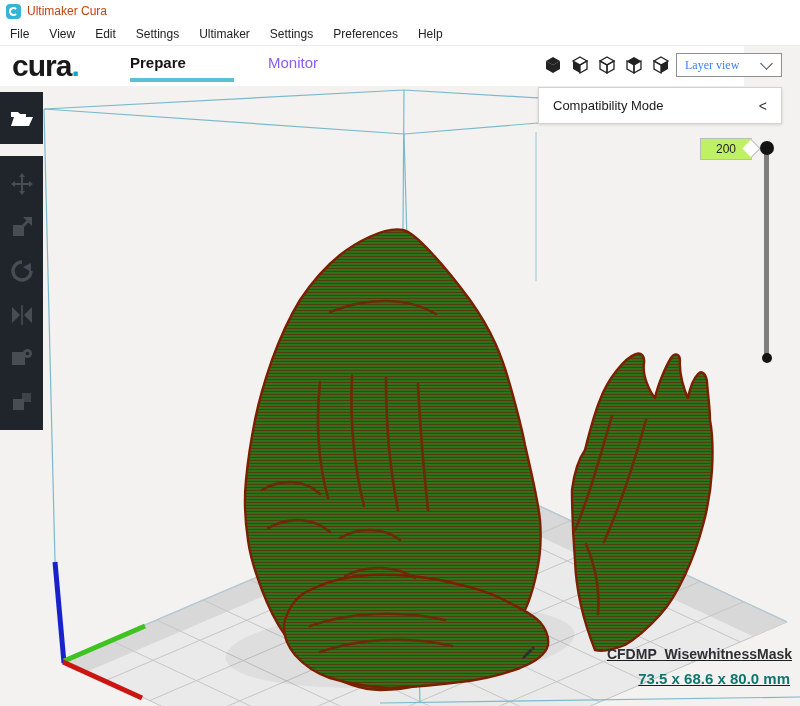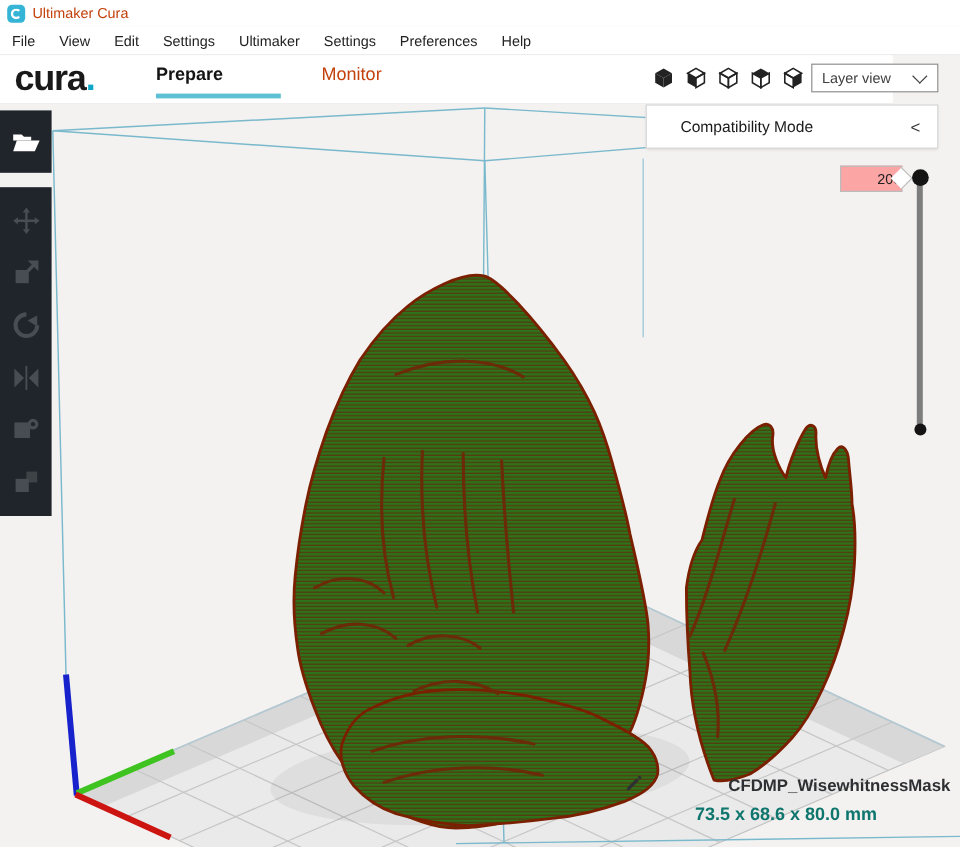--- a/index.html
+++ b/index.html
@@ -15,45 +15,45 @@
   .title-text{font-size:12px;color:#c2410c;}
   .menu-bar{position:absolute;left:0;top:22px;width:800px;height:23px;background:#ffffff;display:flex;align-items:center;border-bottom:1px solid #ececec;}
   .menu-item{font-size:12px;color:#222;padding:0 10px;cursor:default;}
   
   .main-header{position:absolute;left:0;top:46px;width:744px;height:40px;background:#ffffff;border-bottom:1px solid #dedede;}
   .logo{position:absolute;left:12px;top:3px;font-size:30px;font-weight:800;letter-spacing:-1px;color:#191919;}
   .logo .dot{color:#0ba8c8;}
   .tab{position:absolute;top:8px;font-size:15px;text-align:left;cursor:pointer;}
   .tab-prepare{left:130px;width:104px;color:#141414;font-weight:600;}
   .tab-prepare .underline{position:absolute;left:0;right:0;bottom:-11px;height:4px;background:#5cc1d4;}
-  .tab-monitor{left:268px;width:90px;color:#c2410c;}
+  .tab-monitor{left:268px;width:90px;color:#8b5cf6;}
   .view-icons{position:absolute;left:543px;top:9px;display:flex;gap:7px;}
   .view-icon{width:20px;height:20px;cursor:pointer;}
   .dropdown{position:absolute;left:676px;top:7px;width:106px;height:24px;border:1px solid #8f8f8f;background:#fff;display:flex;align-items:center;box-sizing:border-box;cursor:pointer;}
-  .dropdown .val{font-size:12px;color:#404040;padding-left:8px;flex:1;}
+  .dropdown .val{font-size:12px;color:#3b82f6;padding-left:8px;flex:1;font-family:Liberation Serif, serif;}
   .dropdown .chev{width:8px;height:8px;border-right:1.6px solid #444;border-bottom:1.6px solid #444;transform:rotate(45deg);margin:-4px 10px 0 0;}
   
   .tool-open{position:absolute;left:0;top:92px;width:43px;height:52px;background:#20252b;display:flex;align-items:center;justify-content:center;cursor:pointer;}
   .tool-panel{position:absolute;left:0;top:156px;width:43px;height:274px;background:#20252b;display:flex;flex-direction:column;align-items:center;justify-content:space-around;padding:6px 0;box-sizing:border-box;}
   .tool-btn{width:30px;height:30px;display:flex;align-items:center;justify-content:center;cursor:pointer;}
   
   .viewport{position:absolute;left:0;top:86px;width:800px;height:620px;background:#f3f2f1;}
   .viewport svg{position:absolute;left:0;top:0;}
   
   .compat{position:absolute;left:538px;top:1px;width:244px;height:37px;background:#fff;border:1px solid #d2d2d2;box-shadow:0 1px 3px rgba(0,0,0,.12);box-sizing:border-box;display:flex;align-items:center;}
-  .compat .t{flex:1;font-size:13px;color:#1a1a1a;padding-left:28px;}
+  .compat .t{flex:1;font-size:13px;color:#1a1a1a;padding-left:14px;}
   .compat .c{font-size:14px;color:#333;padding-right:14px;cursor:pointer;}
   
-  .layer-badge{position:absolute;left:700px;top:52px;width:50px;height:20px;background:#fca5a5;border:1px solid #bbb;font-size:12px;color:#222;text-align:right;line-height:20px;}
+  .layer-badge{position:absolute;left:700px;top:52px;width:50px;height:20px;background:#bef264;border:1px solid #bbb;font-size:12px;color:#222;text-align:center;line-height:20px;}
   .layer-badge::after{content:"";position:absolute;right:-7px;top:3px;width:12px;height:12px;background:#fff;border-top:1px solid #bbb;border-right:1px solid #bbb;transform:rotate(45deg);}
   .layer-track{position:absolute;left:764px;top:62px;width:5px;height:212px;background:#7d7d7d;border-radius:3px;cursor:pointer;}
   .layer-handle{position:absolute;left:760px;top:55px;width:14px;height:14px;background:#141414;border-radius:50%;cursor:grab;}
   .layer-bottom-dot{position:absolute;left:762px;top:267px;width:10px;height:10px;background:#141414;border-radius:50%;}
   
-  .model-info{position:absolute;left:520px;top:560px;width:272px;text-align:center;}
+  .model-info{position:absolute;left:520px;top:560px;width:272px;text-align:right;text-decoration:underline;}
   .model-name-row{display:flex;justify-content:flex-end;align-items:center;gap:6px;}
   .model-name{font-size:14px;font-weight:bold;color:#2e2f32;}
   .model-dims{font-size:15px;font-weight:bold;color:#0f766e;margin-top:8px;padding-right:2px;}
 </style>
 </head>
 <body>
 
 <div class="title-bar">
   <div class="app-icon"></div>
   <div class="title-text">Ultimaker Cura</div>

